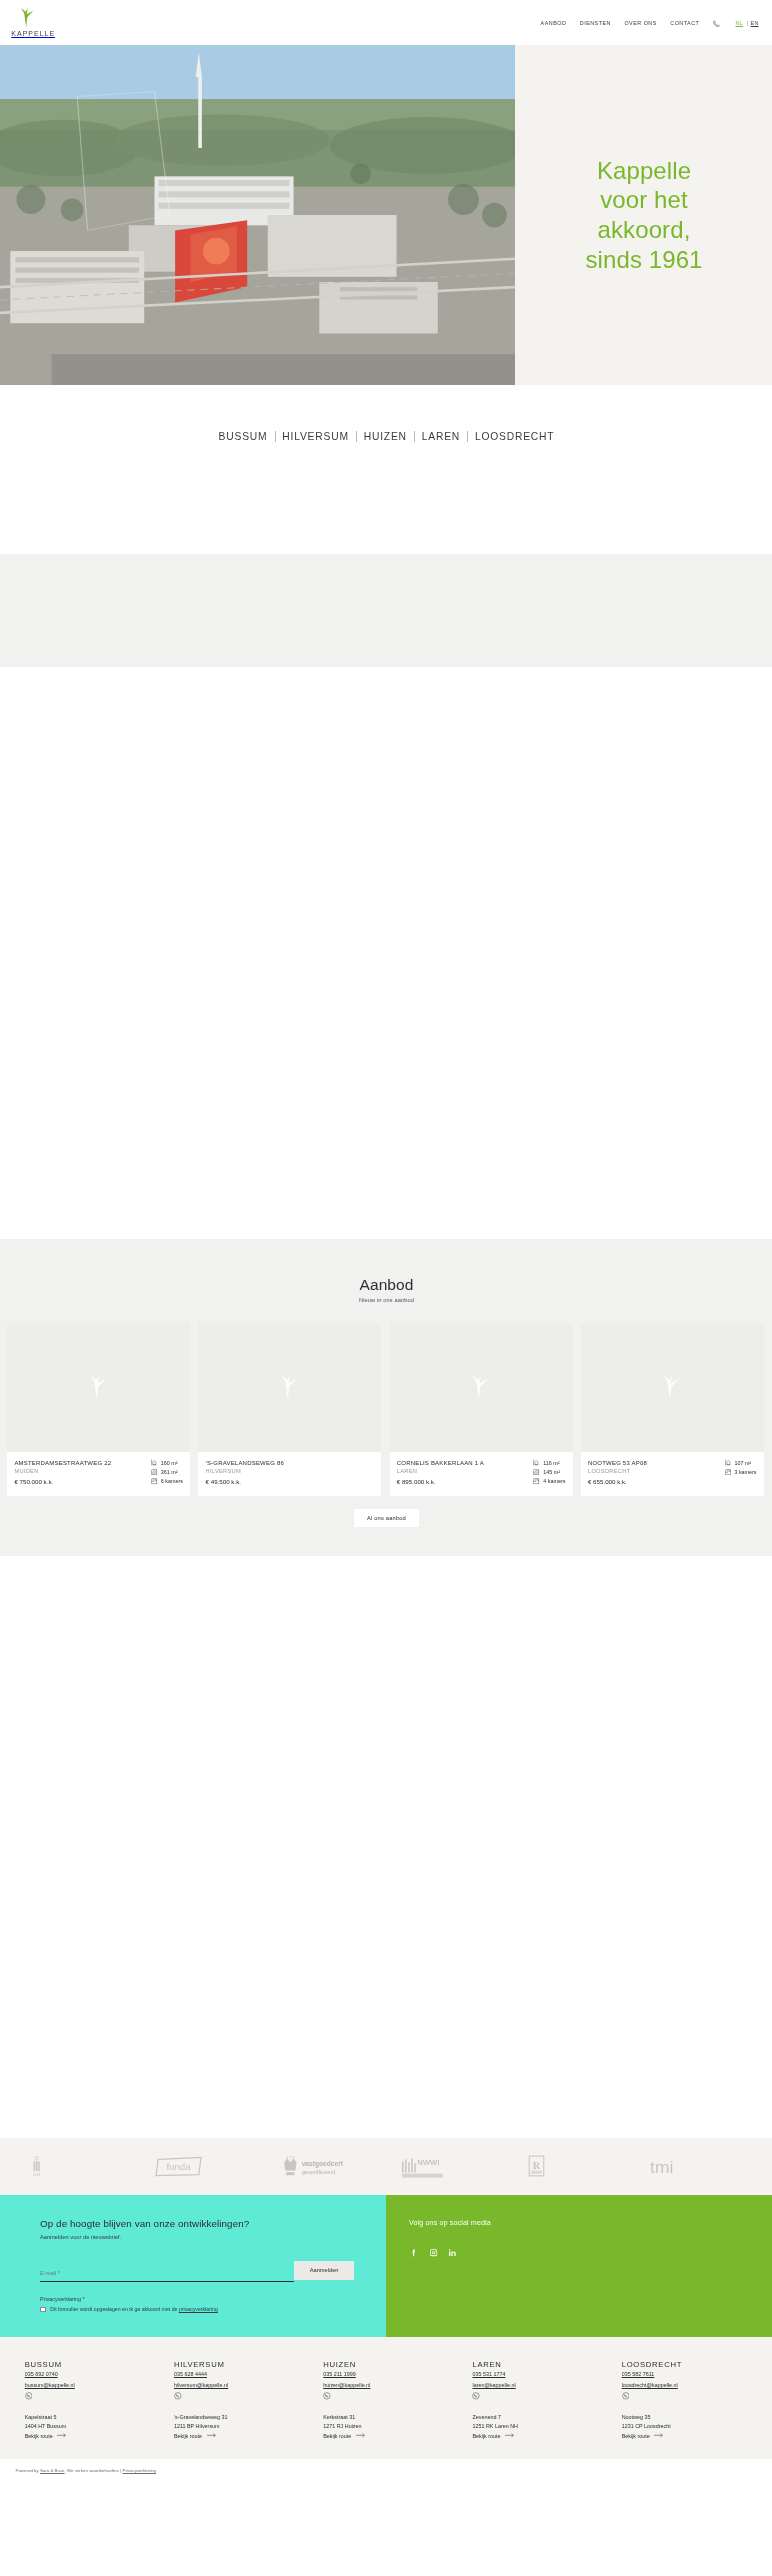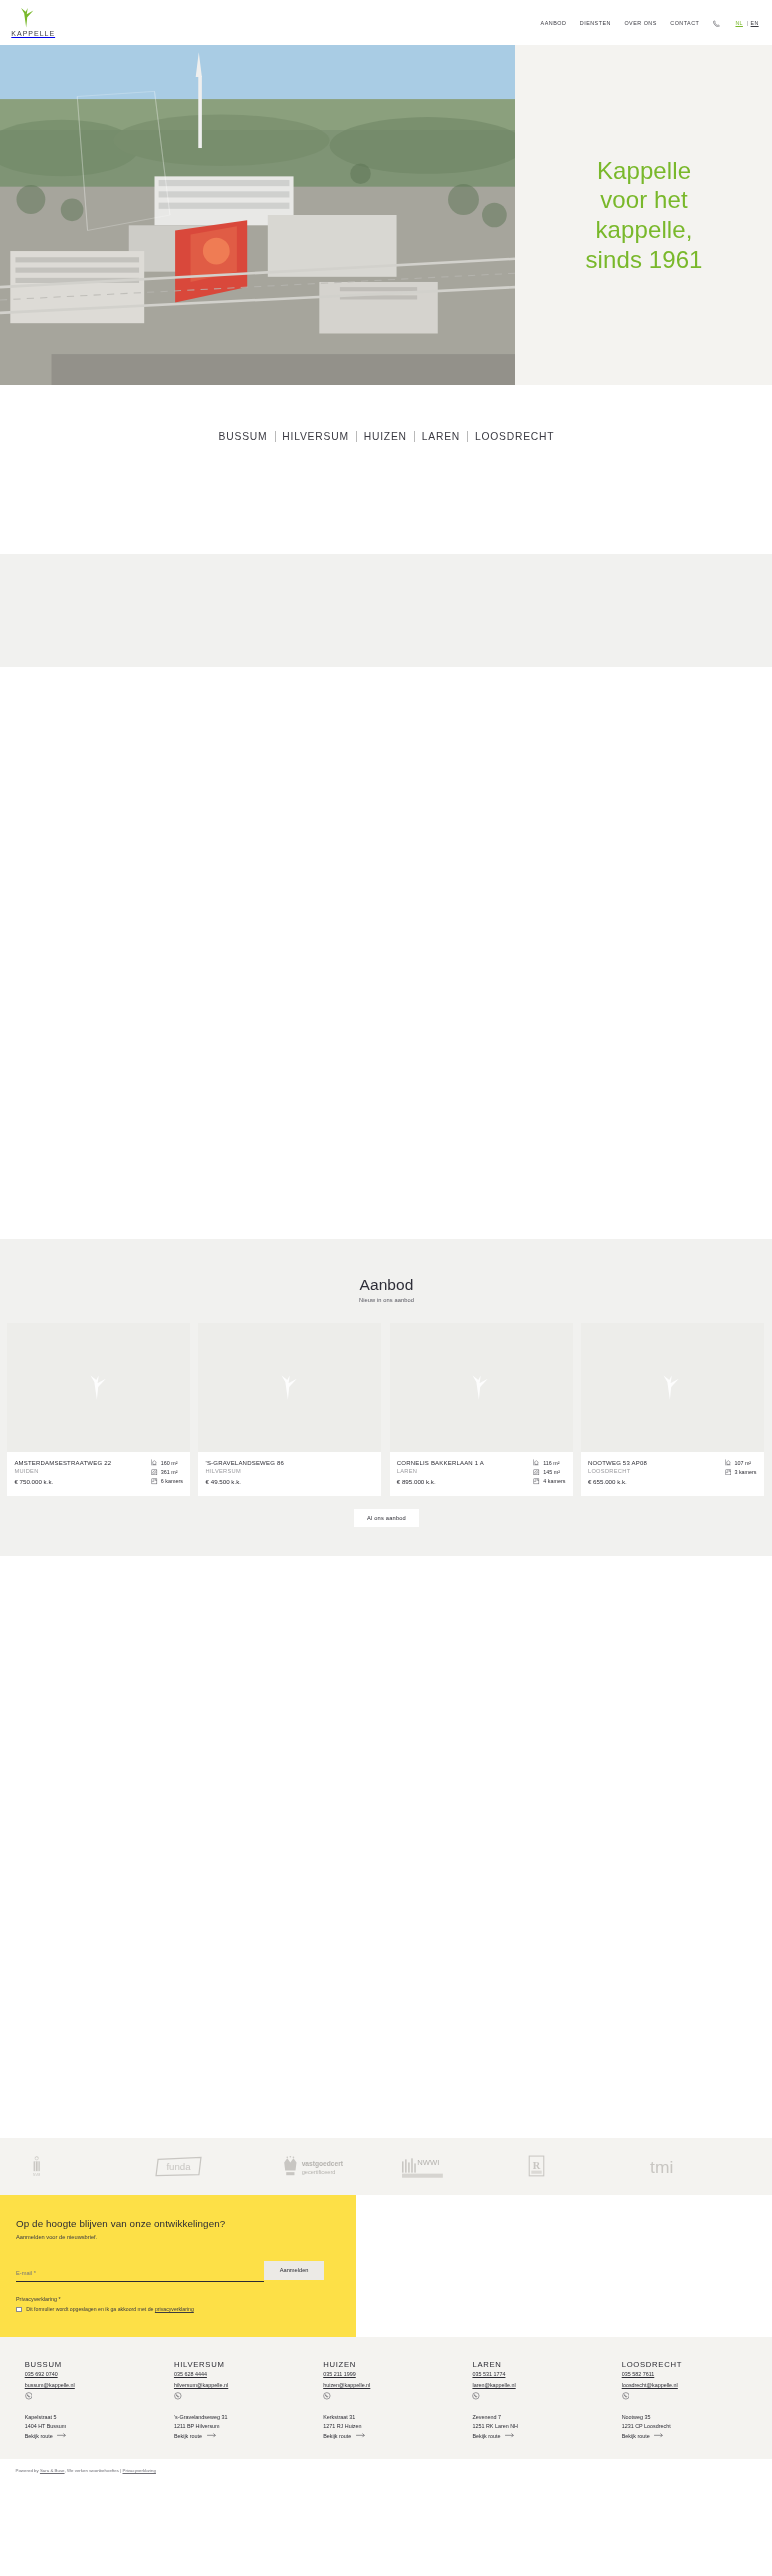--- a/index.html
+++ b/index.html
@@ -113,21 +113,21 @@
   .logo-strip {
     background: #f4f3f0; height: 57px;
     display: flex; align-items: center; padding: 0 15.5px;
   }
   .logo-item { flex: 1; display: flex; align-items: center; justify-content: flex-start; padding-left: 14.4px; text-align: center; }
   .logo-item svg { display: block; }
 
   
   .nl-row { display: flex; }
   .newsletter {
-    width: 356px; background: #fde047; padding: 23px 32px 25px 16px;
+    width: 386px; background: #5eead4; padding: 23px 32px 25px 40px;
   }
   .nl-title { font-size: 9.8px; font-weight: 300; color: #2b2b33; letter-spacing: 0.1px; }
   .nl-sub { font-size: 5.7px; color: #3a3a42; margin-top: 4.6px; }
   .nl-form { margin-top: 20.6px; display: flex; align-items: flex-end; gap: 0; position: relative; }
   .nl-field { flex: 1; border-bottom: 0.8px solid #2b2b33; padding-bottom: 4.1px; }
   .nl-input {
     width: 100%; border: none; background: transparent; outline: none;
     font-family: inherit; font-size: 5.7px; color: #6f6f76; padding: 0;
   }
   .nl-submit {
@@ -248,21 +248,21 @@
       </g>
       <g fill="#7d7b76" opacity=".45">
         <rect x="100" y="600" width="900" height="60"></rect>
       </g>
     </svg>
   </div>
   <div class="hero-panel">
     <h1 class="hero-title">
       <span>Kappelle</span><br>
       <span>voor het</span><br>
-      <span>kappelle,</span><br>
+      <span>akkoord,</span><br>
       <span>sinds 1961</span>
     </h1>
   </div>
 </section>
 
 <nav class="city-bar">
   <a class="city-link" href="#">BUSSUM</a>
   <span class="city-sep"></span>
   <a class="city-link" href="#">HILVERSUM</a>
   <span class="city-sep"></span>
@@ -506,20 +506,40 @@
       <div class="nl-privacy-label">Privacyverklaring *</div>
       <label class="nl-check-row">
         <span class="nl-box"></span>
         <span class="nl-check-text">
           <span>Dit formulier wordt opgeslagen en ik ga akkoord met de </span><a href="#">privacyverklaring</a>
         </span>
       </label>
     </div>
   </div>
 
+  <div class="social">
+    <h3 class="social-title">Volg ons op social media</h3>
+    <div class="social-icons">
+      <a href="#">
+        <svg viewBox="0 0 24 24">
+          <path d="M15.5 8.5h-2.2V7c0-.7.2-1.1 1.2-1.1h1V3.1c-.3 0-1 0-1.8 0-2.1 0-3.4 1.3-3.4 3.6v1.8H8.5v2.9h1.8V21h3V11.4h2.1z"></path>
+        </svg>
+      </a>
+      <a href="#">
+        <svg viewBox="0 0 24 24">
+          <path d="M7 3h10a4 4 0 0 1 4 4v10a4 4 0 0 1-4 4H7a4 4 0 0 1-4-4V7a4 4 0 0 1 4-4zm0 2a2 2 0 0 0-2 2v10c0 1.1.9 2 2 2h10a2 2 0 0 0 2-2V7a2 2 0 0 0-2-2H7zm5 3a4 4 0 1 1 0 8 4 4 0 0 1 0-8zm0 2a2 2 0 1 0 0 4 2 2 0 0 0 0-4zm4.8-2.9a.95.95 0 1 1 0 1.9.95.95 0 0 1 0-1.9z"></path>
+        </svg>
+      </a>
+      <a href="#">
+        <svg viewBox="0 0 24 24">
+          <path d="M4.5 3.2a2 2 0 1 1 0 4 2 2 0 0 1 0-4zM2.8 9h3.4v11.8H2.8zM9 9h3.3v1.6h.05c.46-.83 1.6-1.7 3.25-1.7 3.5 0 4.15 2.2 4.15 5.1v6.8h-3.4v-6c0-1.45-.03-3.3-2-3.3-2 0-2.3 1.55-2.3 3.2v6.1H9z"></path>
+        </svg>
+      </a>
+    </div>
+  </div>
 </section>
 
 <section class="offices">
 
   <div class="office">
     <div class="office-name">BUSSUM</div>
     <a class="office-line" href="#">035 692 0740</a>
     <a class="office-line" href="#" style="display:block">bussum@kappelle.nl</a>
     <a href="#">
       <svg class="wa-ico" viewBox="0 0 18 18" fill="none" stroke="#2b2b33" stroke-width="1">

